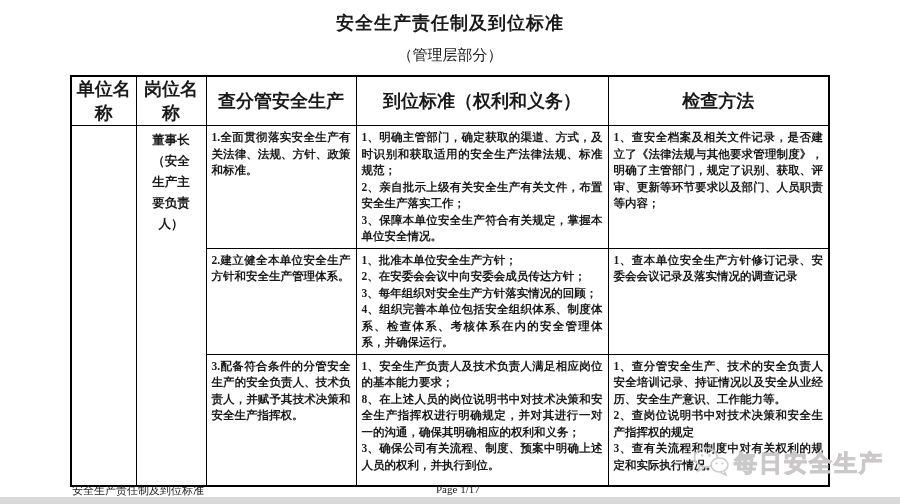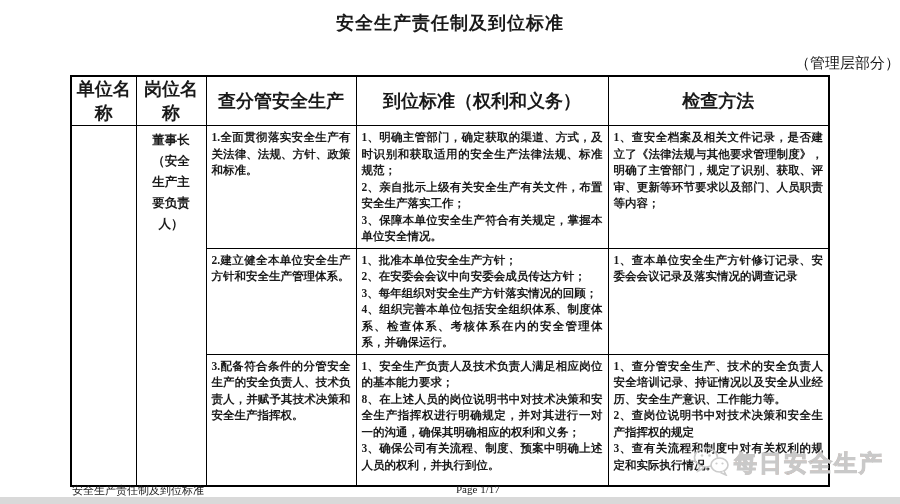--- a/index.html
+++ b/index.html
@@ -16,22 +16,22 @@
   .doc-title {
     position: absolute;
     top: 11px; left: 0; width: 100%;
     text-align: center;
     font-size: 18px;
     font-weight: bold;
     letter-spacing: 1px;
   }
   .doc-subtitle {
     position: absolute;
-    top: 54px; left: 0; width: 100%;
-    text-align: right;
+    top: 46px; left: 0; width: 100%;
+    text-align: center;
     font-size: 15px;
     font-family: Liberation Serif, serif;
   }
   table.resp-table {
     position: absolute;
     left: 70px; top: 75px;
     width: 758px;
     border-collapse: collapse;
     table-layout: fixed;
     border: 2px solid #000;
@@ -68,21 +68,21 @@
   tr.row-1 td { height: 101px; }
   tr.row-2 td { height: 102px; }
   tr.row-3 td { height: 132px; }
   .footer-doc-title {
     position: absolute;
     left: 72px; top: 483px;
     font-size: 11px;
   }
   .footer-page {
     position: absolute;
-    left: 456px; top: 483px;
+    left: 436px; top: 483px;
     font-size: 11px;
   }
   .watermark {
     position: absolute;
     right: 16px; top: 446px;
     display: flex;
     align-items: center;
     gap: 5px;
     pointer-events: none;
   }

